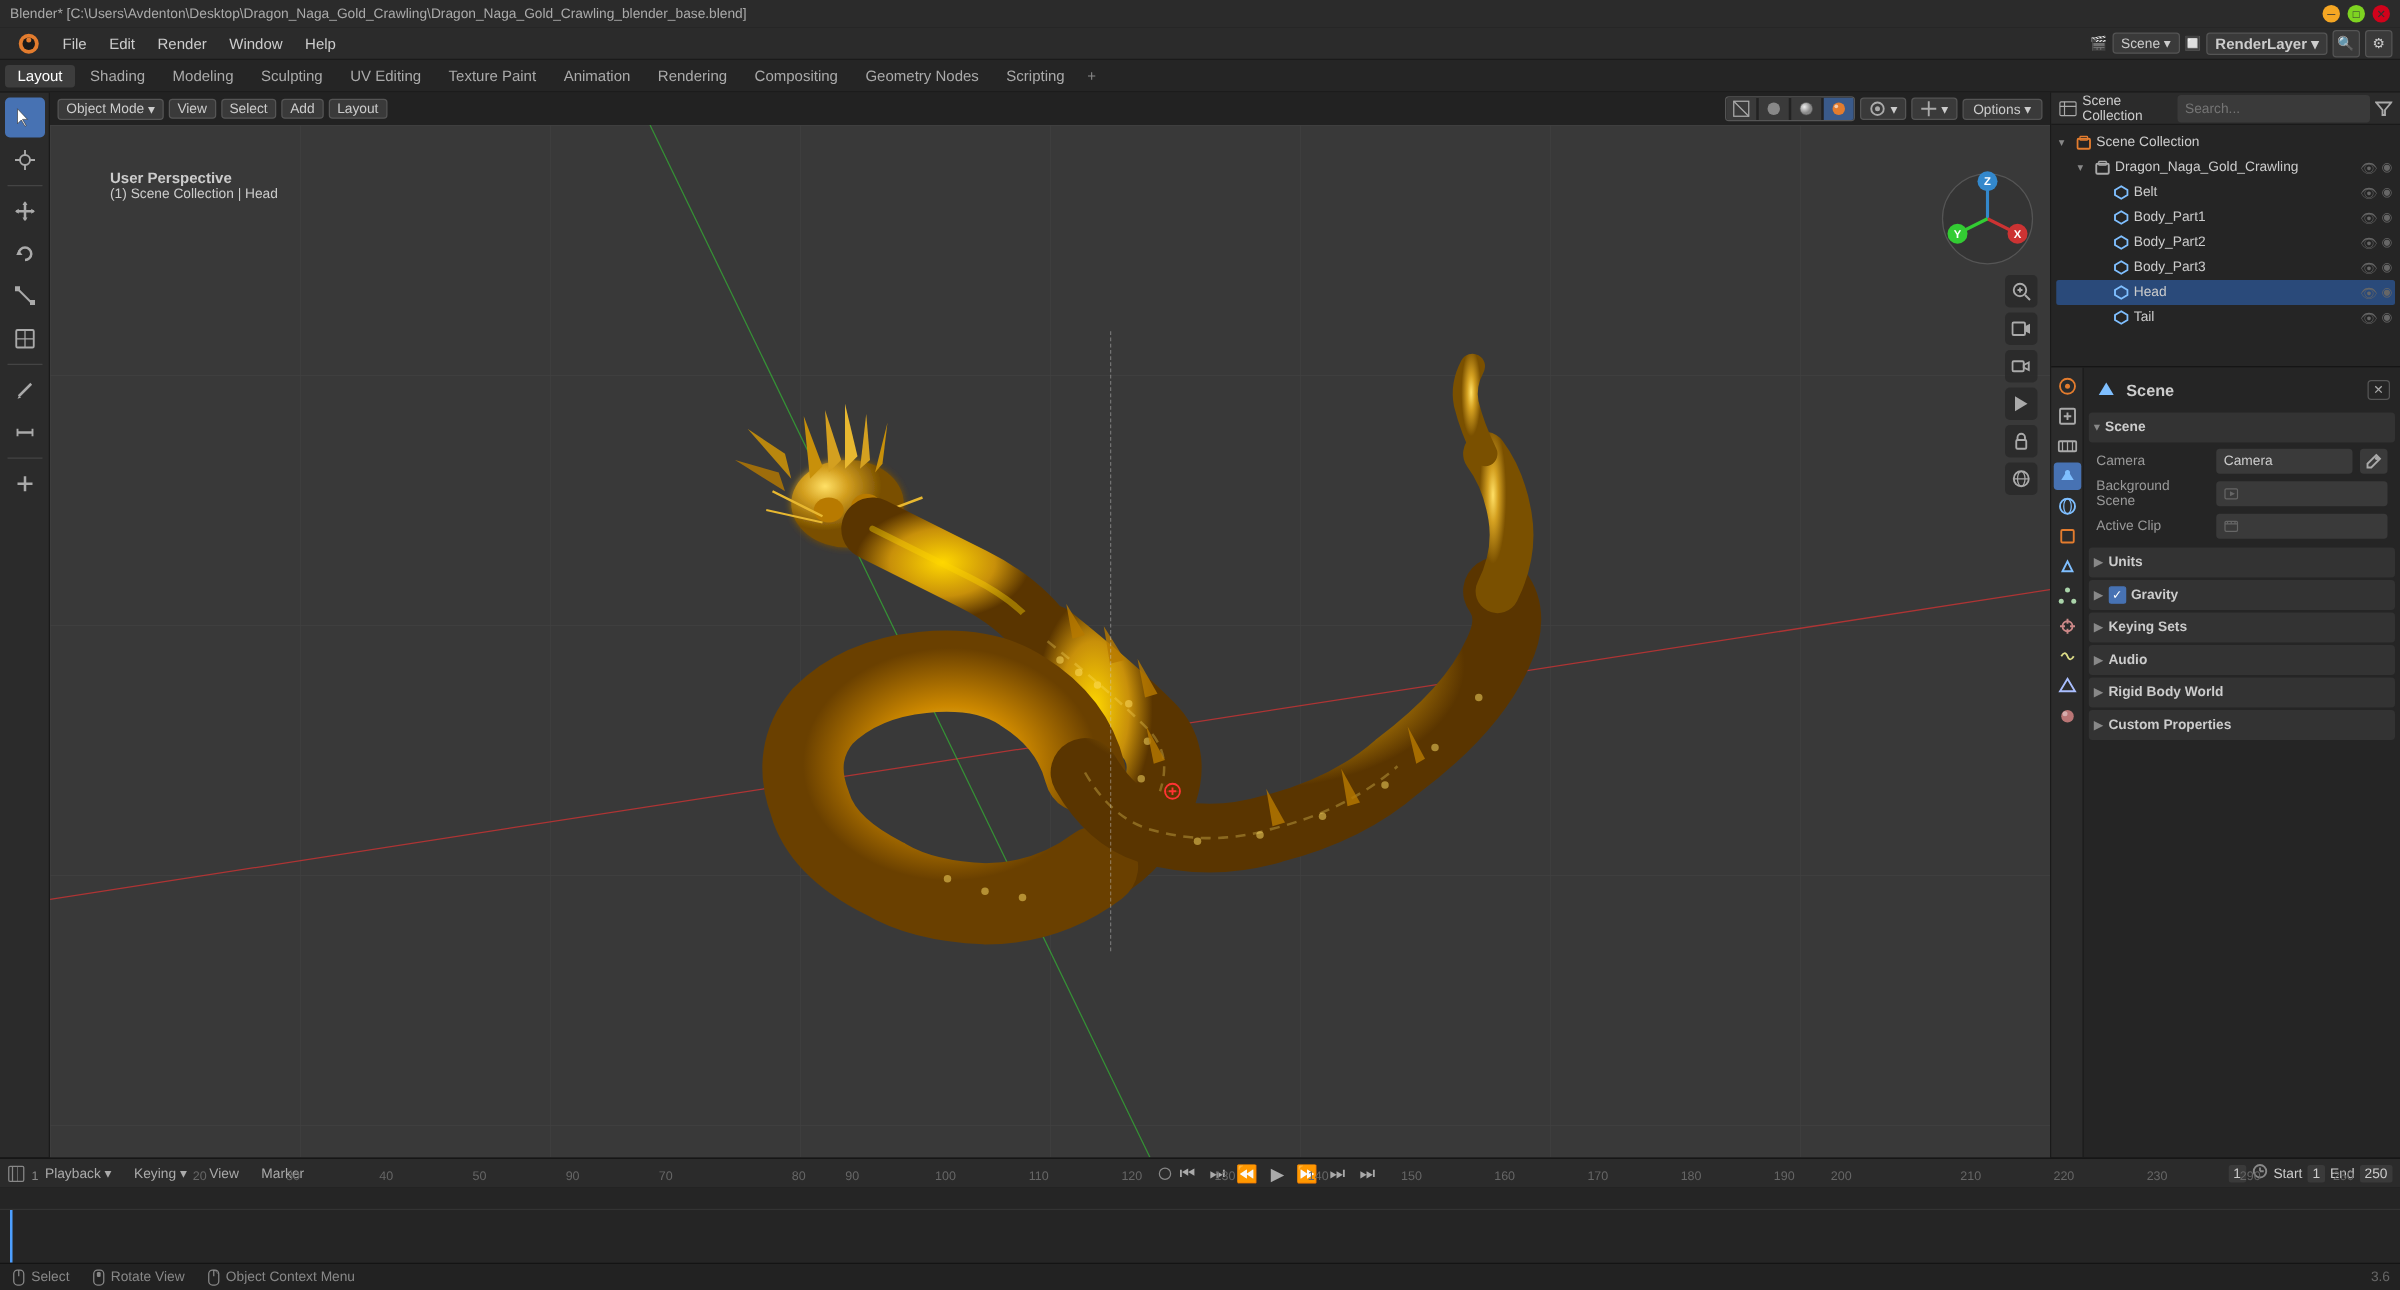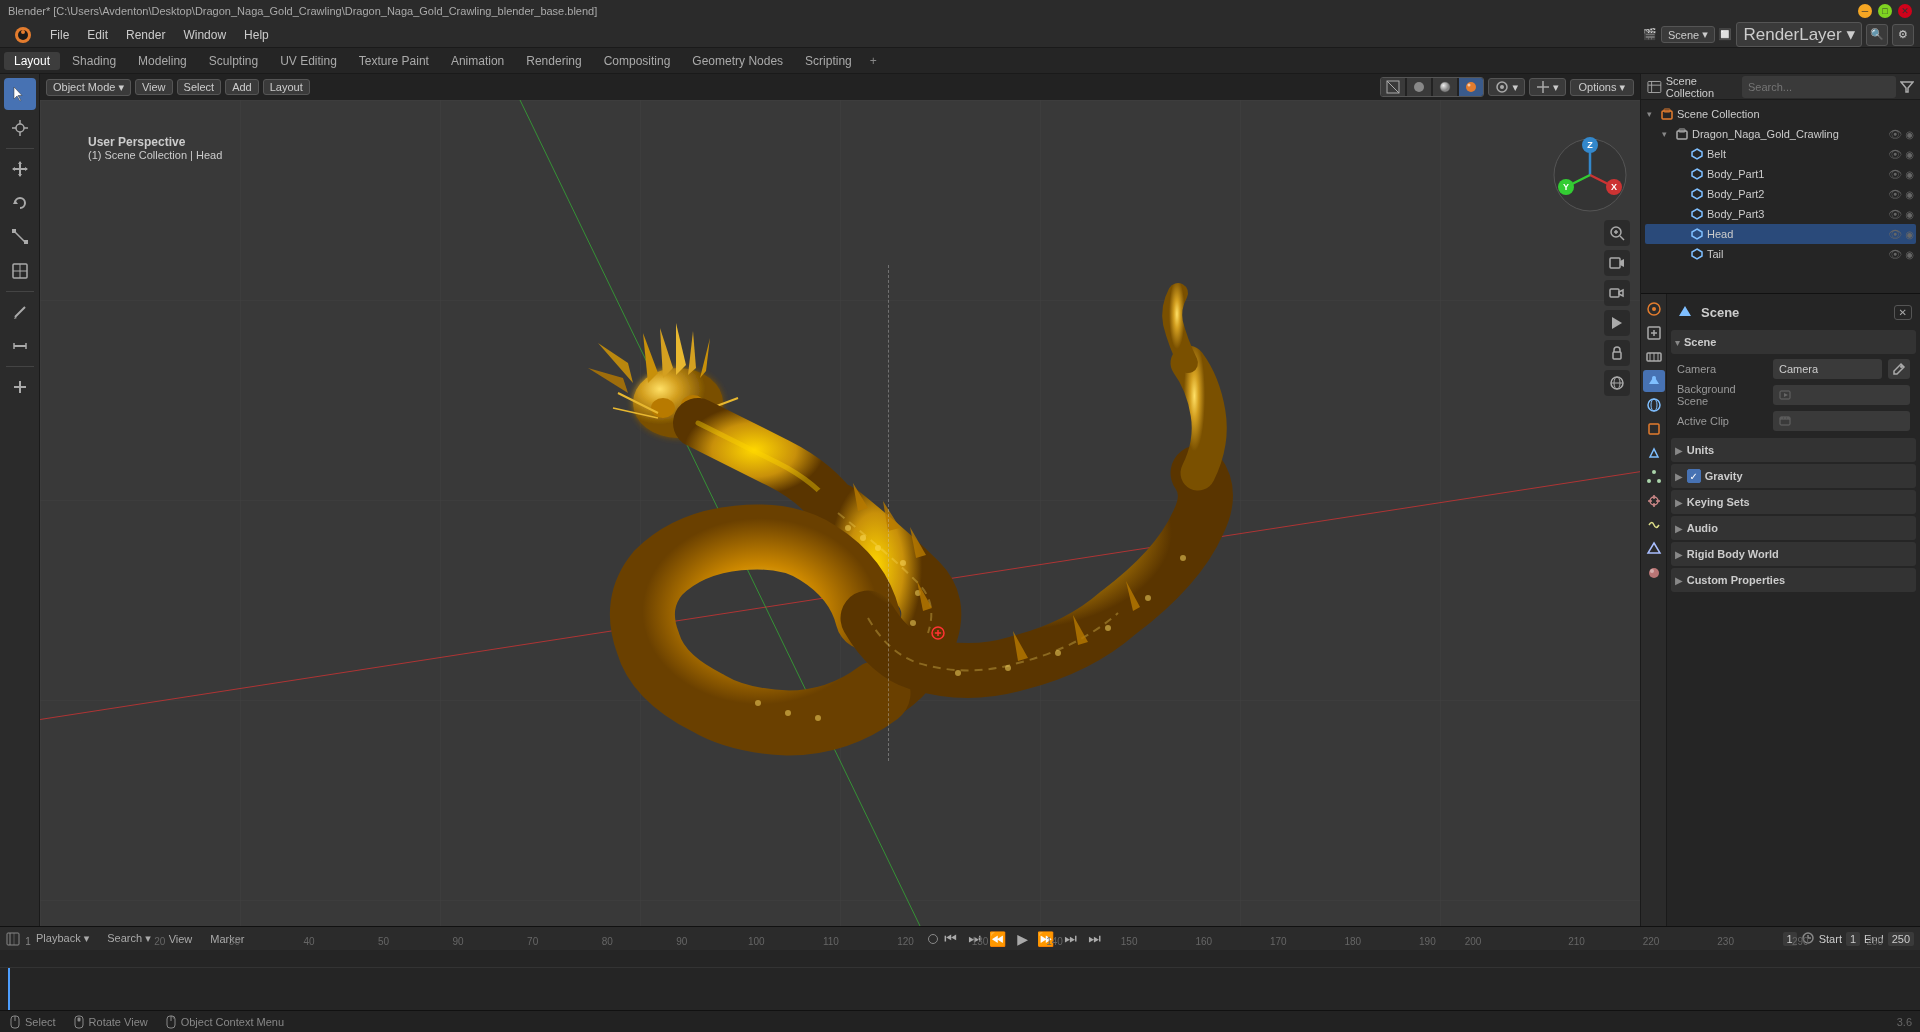--- a/index.html
+++ b/index.html
@@ -523,21 +523,21 @@
   <div class="menu-item">Window</div>
   <div class="menu-item">Help</div>
   <div style="flex:1;"></div>
 
   <div style="display:flex;align-items:center;gap:4px;">
     <div style="font-size:11px;color:#888;">🎬</div>
     <div class="vp-header-btn" style="font-size:11px;">
       <span>Scene</span> ▾
     </div>
     <div style="font-size:11px;color:#888;">🔲</div>
-    <div class="vp-header-btn" style="font-size:17px;">RenderLayer ▾</div>
+    <div class="vp-header-btn" style="font-size:12px;font-weight:bold;">RenderLayer ▾</div>
     <div class="vp-header-btn" style="width:22px;height:22px;padding:0;justify-content:center;">🔍</div>
     <div class="vp-header-btn" style="width:22px;height:22px;padding:0;justify-content:center;">⚙</div>
   </div>
 </div>
 
 <div id="workspace-tabs">
   <div class="ws-tab active">Layout</div>
   <div class="ws-tab">Shading</div>
   <div class="ws-tab">Modeling</div>
   <div class="ws-tab">Sculpting</div>
@@ -1200,21 +1200,21 @@
       <svg width="14" height="14" viewBox="0 0 14 14">
         <rect x="1" y="1" width="12" height="12" fill="none" stroke="#888" stroke-width="1" rx="1"></rect>
         <line x1="4" y1="1" x2="4" y2="13" stroke="#888" stroke-width="1"></line>
         <line x1="8" y1="1" x2="8" y2="13" stroke="#888" stroke-width="0.5"></line>
       </svg>
     </div>
     <div class="tl-header-btn">
       <span>Playback</span> ▾
     </div>
     <div class="tl-header-btn">
-      <span>Search</span> ▾
+      <span>Keying</span> ▾
     </div>
     <div class="tl-header-btn">
       <span>View</span>
     </div>
     <div class="tl-header-btn">
       <span>Marker</span>
     </div>
     <div style="flex:1;"></div>
 
     <div style="display:flex;align-items:center;gap:2px;">
@@ -1252,21 +1252,21 @@
       <div style="position:absolute;left:0;right:0;display:flex;padding:0 8px;">
         <div style="width:40px;font-size:10px;color:#888;text-align:center;">1</div>
         <div style="flex:1;display:flex;">
           <div style="flex:1;text-align:center;font-size:10px;color:#666;margin-top:35px;">10</div>
           <div style="flex:1;text-align:center;font-size:10px;color:#666;">20</div>
           <div style="flex:1;text-align:center;font-size:10px;color:#666;">30</div>
           <div style="flex:1;text-align:center;font-size:10px;color:#666;">40</div>
           <div style="flex:1;text-align:center;font-size:10px;color:#666;">50</div>
           <div style="flex:1;text-align:center;font-size:10px;color:#666;">90</div>
           <div style="flex:1;text-align:center;font-size:10px;color:#666;">70</div>
-          <div style="flex:1;text-align:center;font-size:10px;color:#666;">80</div>
+          <div style="flex:1;text-align:right;font-size:10px;color:#666;">80</div>
           <div style="flex:1;text-align:center;font-size:10px;color:#666;">90</div>
           <div style="flex:1;text-align:center;font-size:10px;color:#666;">100</div>
           <div style="flex:1;text-align:center;font-size:10px;color:#666;">110</div>
           <div style="flex:1;text-align:center;font-size:10px;color:#666;">120</div>
           <div style="flex:1;text-align:center;font-size:10px;color:#666;">130</div>
           <div style="flex:1;text-align:center;font-size:10px;color:#666;">140</div>
           <div style="flex:1;text-align:center;font-size:10px;color:#666;">150</div>
           <div style="flex:1;text-align:center;font-size:10px;color:#666;">160</div>
           <div style="flex:1;text-align:center;font-size:10px;color:#666;">170</div>
           <div style="flex:1;text-align:center;font-size:10px;color:#666;">180</div>

